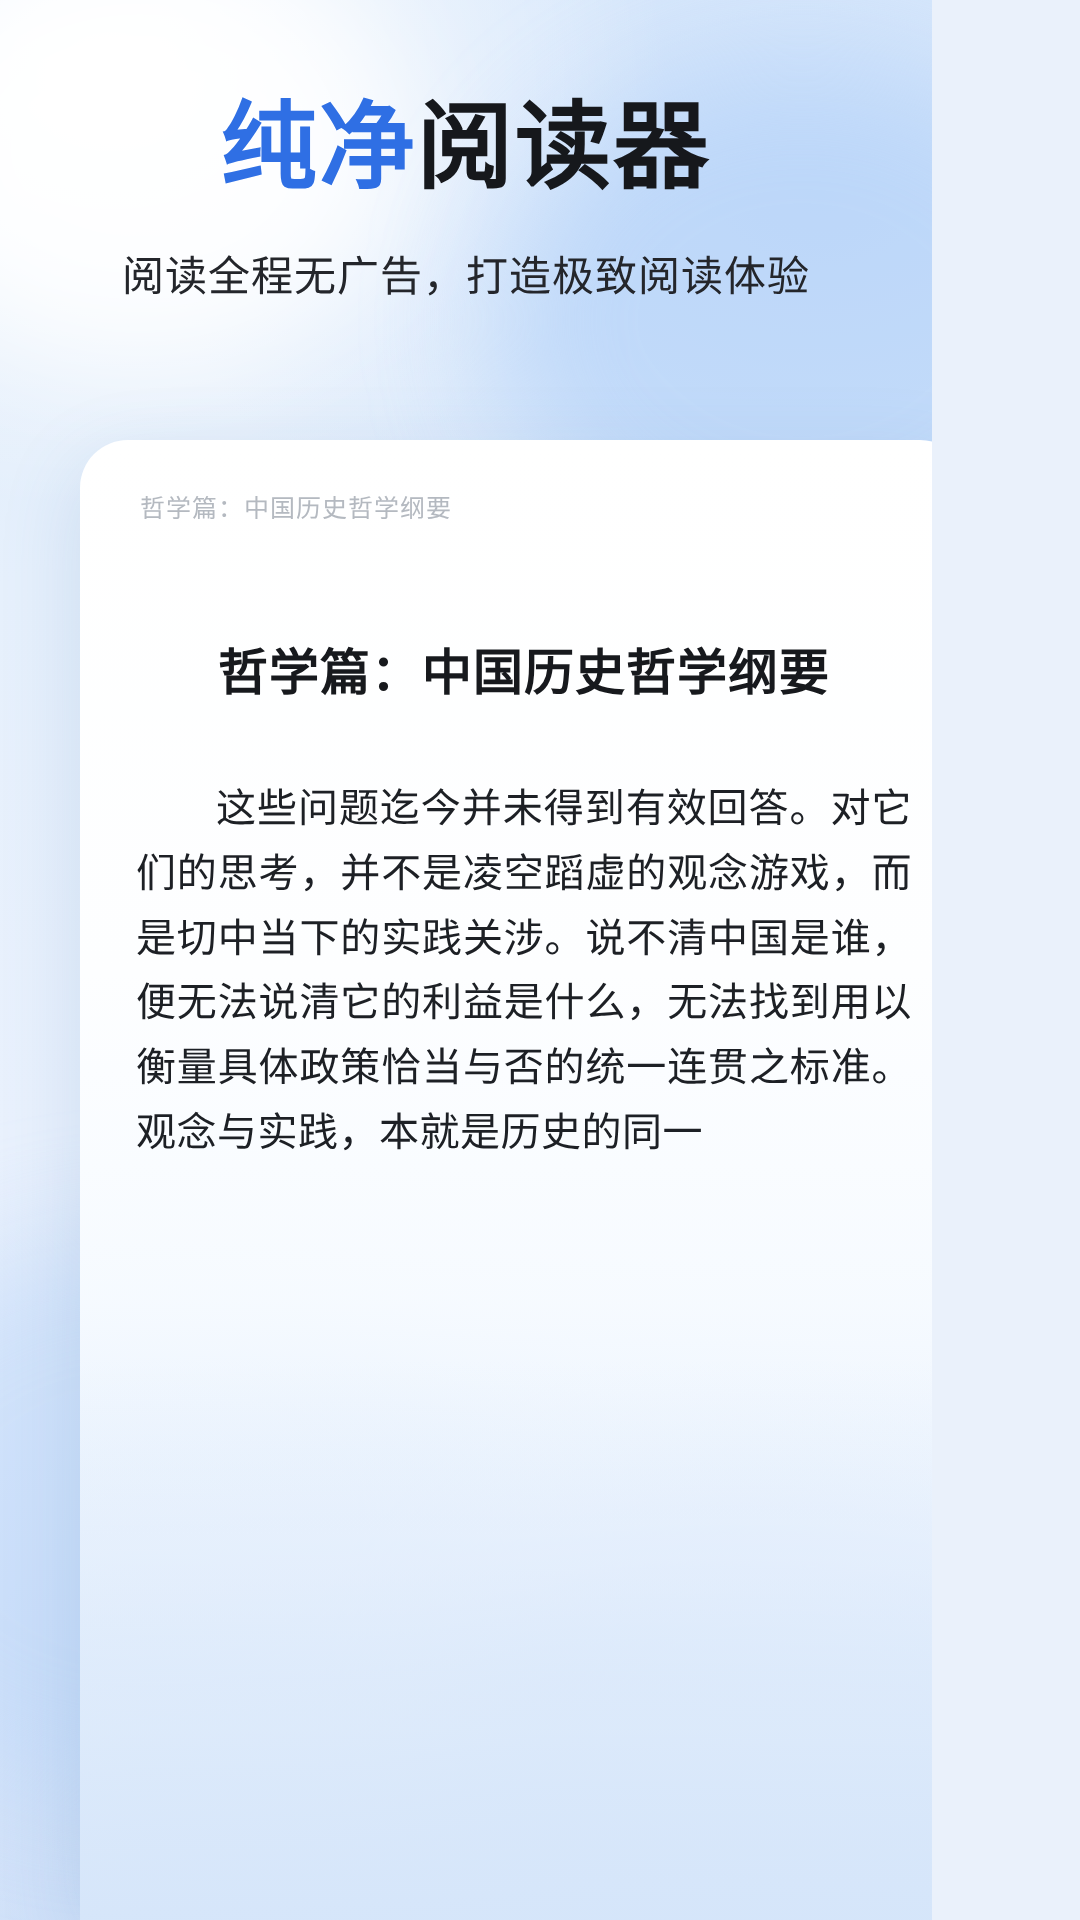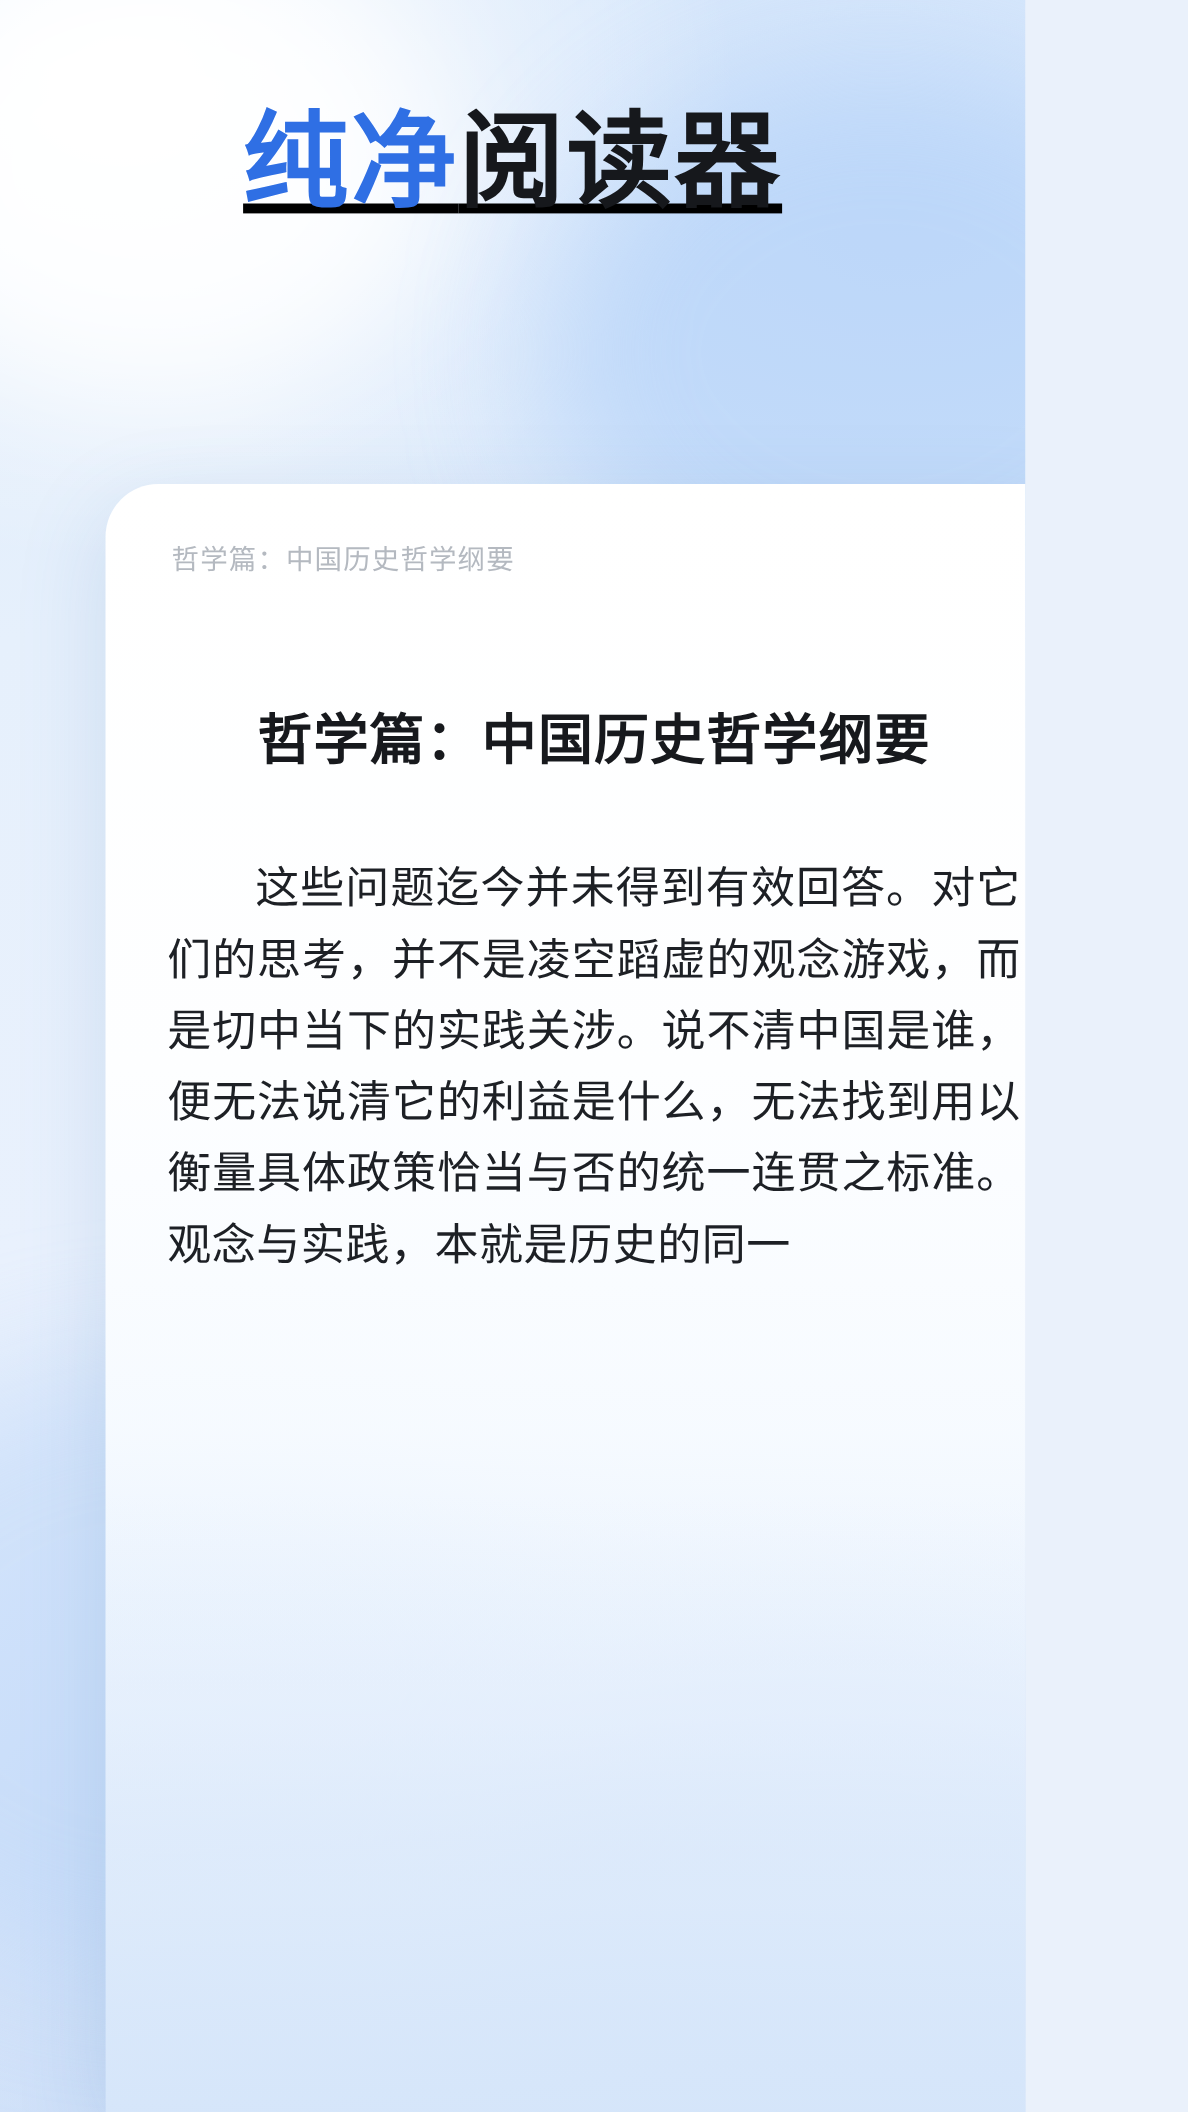--- a/index.html
+++ b/index.html
@@ -17,21 +17,20 @@
   .screen {
     position: relative;
     width: 932px;
     height: 1920px;
     overflow: hidden;
     background:
       radial-gradient(900px 700px at 12% 4%, #ffffff 0%, rgba(255,255,255,0.0) 62%),
       radial-gradient(1100px 800px at 88% 10%, #cfe2fb 0%, rgba(207,226,251,0) 60%),
       radial-gradient(1000px 900px at 50% 95%, #c3d9f7 0%, rgba(195,217,247,0) 65%),
       linear-gradient(170deg, #dcebfb 0%, #e6f0fc 28%, #e9f1fd 55%, #dde9fb 78%, #d2e2f9 100%);
-    text-decoration: underline;
   }
 
   
   .blob {
     position: absolute;
     border-radius: 50%;
     filter: blur(60px);
     pointer-events: none;
   }
   .blob.b1 { width: 520px; height: 420px; left: -120px; top: -60px; background: rgba(255,255,255,0.85); }
@@ -64,21 +63,21 @@
     font-size: 42px;
     letter-spacing: 1px;
     color: #24262b;
     font-weight: 400;
     white-space: nowrap;
   }
 
   
   .reader-card {
     position: absolute;
-    left: 96px;
+    left: 80px;
     top: 440px;
     width: 888px;
     height: 1480px;
     border-radius: 48px 48px 0 0;
     background: linear-gradient(180deg, #ffffff 0%, #fdfeff 36%, rgba(247,251,255,0.96) 58%, rgba(236,244,254,0.72) 78%, rgba(223,236,252,0.30) 92%, rgba(216,231,251,0.05) 100%);
     box-shadow: 0 24px 80px rgba(80,125,185,0.18);
     overflow: hidden;
   }
 
   .reader-inner {
@@ -158,20 +157,21 @@
 
 <div class="screen">
 
   <div class="blob b1"></div>
   <div class="blob b2"></div>
   <div class="blob b3"></div>
   <div class="blob b4"></div>
 
   <div class="header">
     <h1 class="title"><span class="hl">纯净</span><span>阅读器</span></h1>
+    <p class="subtitle">阅读全程无广告，打造极致阅读体验</p>
   </div>
 
   <div class="reader-card">
     <div class="reader-inner">
       <div class="breadcrumb">哲学篇：中国历史哲学纲要</div>
       <div class="chapter-title">哲学篇：中国历史哲学纲要</div>
       <div class="body-text">
         <p class="para">这些问题迄今并未得到有效回答。对它们的思考，并不是凌空蹈虚的观念游戏，而是切中当下的实践关涉。说不清中国是谁，便无法说清它的利益是什么，无法找到用以衡量具体政策恰当与否的统一连贯之标准。观念与实践，本就是历史的同一</p>
       </div>
       <div class="fade"></div>

